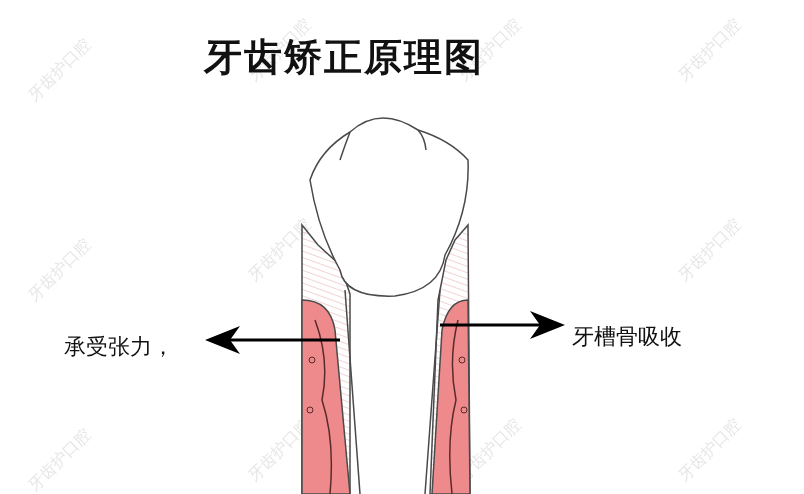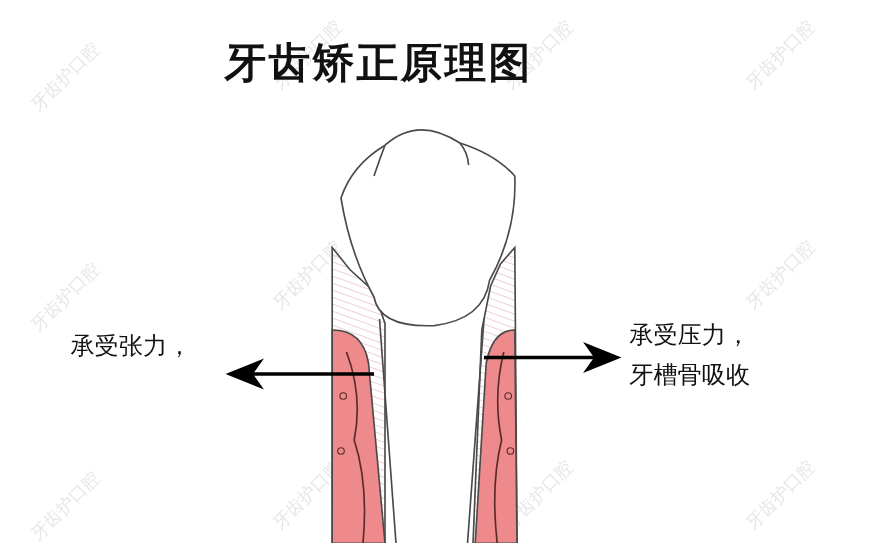--- a/index.html
+++ b/index.html
@@ -1,18 +1,18 @@
 <!DOCTYPE html>
 <html><head>
 <meta charset="utf-8">
 <style>
   html,body{margin:0;padding:0;background:#ffffff;}
   body{width:804px;height:494px;position:relative;overflow:hidden;font-family:"DejaVu Sans",sans-serif;}
   .title{position:absolute;left:0;width:688px;top:32px;text-align:center;font-size:38px;font-weight:bold;color:#111;letter-spacing:2px;}
-  .label{position:absolute;font-size:22px;color:#111;line-height:36px;}
+  .label{position:absolute;font-size:22px;color:#111;line-height:36px;margin-top:31px;}
   .label.left{left:64px;top:298px;}
   .label.right{left:572px;top:288px;}
   svg.diagram{position:absolute;left:0;top:0;}
   .wm{position:absolute;color:#e6e6e6;font-size:16px;transform:rotate(-45deg);white-space:nowrap;}
 </style>
 </head>
 <body>
 
 <div class="wm" style="left:20px;top:60px;">牙齿护口腔</div>
 <div class="wm" style="left:240px;top:40px;">牙齿护口腔</div>
@@ -63,15 +63,14 @@
   <g>
     <line x1="440" y1="325" x2="545" y2="325" stroke="#000" stroke-width="3"></line>
     <polygon points="565,325 530,311 540,325 530,339" fill="#000"></polygon>
   </g>
 </svg>
 
 <div class="label left">
   <div>承受张力，</div>
 </div>
 <div class="label right">
-  <div>承受压力，</div>
   <div>牙槽骨吸收</div>
 </div>
 
 </body></html>

